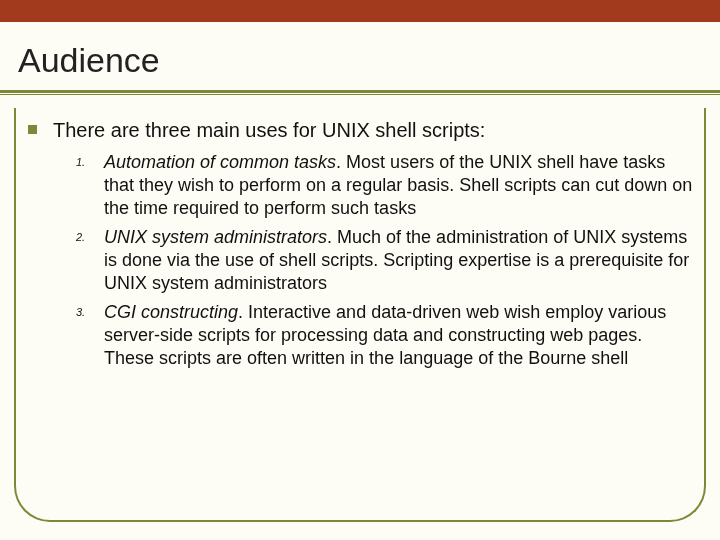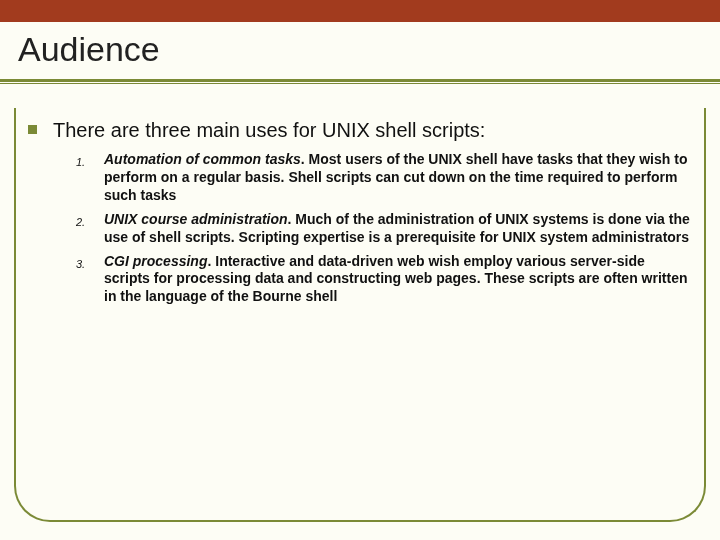--- a/index.html
+++ b/index.html
@@ -10,21 +10,21 @@
     font-family: Arial, Helvetica, sans-serif;
     position: relative;
     overflow: hidden;
   }
   .top-band {
     width: 100%;
     height: 22px;
     background: #a23b1e;
   }
   .title-area {
-    padding: 8px 18px 10px 18px;
+    padding: 19px 18px 10px 18px;
   }
   .title {
     font-size: 34px;
     color: #222;
     font-weight: 400;
   }
   .rule-stack {
     position: relative;
     height: 6px;
   }
@@ -84,23 +84,22 @@
   }
   .numlabel {
     font-size: 11px;
     font-style: italic;
     width: 28px;
     flex-shrink: 0;
     padding-top: 5px;
     text-align: left;
   }
   .numbody {
-    font-size: 14px;
+    font-size: 18px;
     line-height: 1.28;
-    font-weight: bold;
   }
   .numbody .em { font-style: italic; }
   .second-bullet { margin-top: 8px; }
 </style>
 </head>
 <body>
 
 <div class="top-band"></div>
 
 <div class="title-area">
@@ -121,22 +120,22 @@
     <div class="lead">There are three main uses for UNIX shell scripts:</div>
   </div>
 
   <div class="numlist">
     <div class="numitem">
       <div class="numlabel">1.</div>
       <div class="numbody"><span class="em">Automation of common tasks</span><span>.  Most users of the UNIX shell have tasks that they wish to perform on a regular basis.  Shell scripts can cut down on the time required to perform such tasks</span></div>
     </div>
     <div class="numitem">
       <div class="numlabel">2.</div>
-      <div class="numbody"><span class="em">UNIX course administration</span><span>.  Much of the administration of UNIX systems is done via the use of shell scripts.  Scripting expertise is a prerequisite for UNIX system administrators</span></div>
+      <div class="numbody"><span class="em">UNIX system administrators</span><span>.  Much of the administration of UNIX systems is done via the use of shell scripts.  Scripting expertise is a prerequisite for UNIX system administrators</span></div>
     </div>
     <div class="numitem">
       <div class="numlabel">3.</div>
-      <div class="numbody"><span class="em">CGI processing</span><span>.  Interactive and data-driven web wish employ various server-side scripts for processing data and constructing web pages.  These scripts are often written in the language of the Bourne shell</span></div>
+      <div class="numbody"><span class="em">CGI constructing</span><span>.  Interactive and data-driven web wish employ various server-side scripts for processing data and constructing web pages.  These scripts are often written in the language of the Bourne shell</span></div>
     </div>
   </div>
 
 
 </div>
 
 </body></html>

